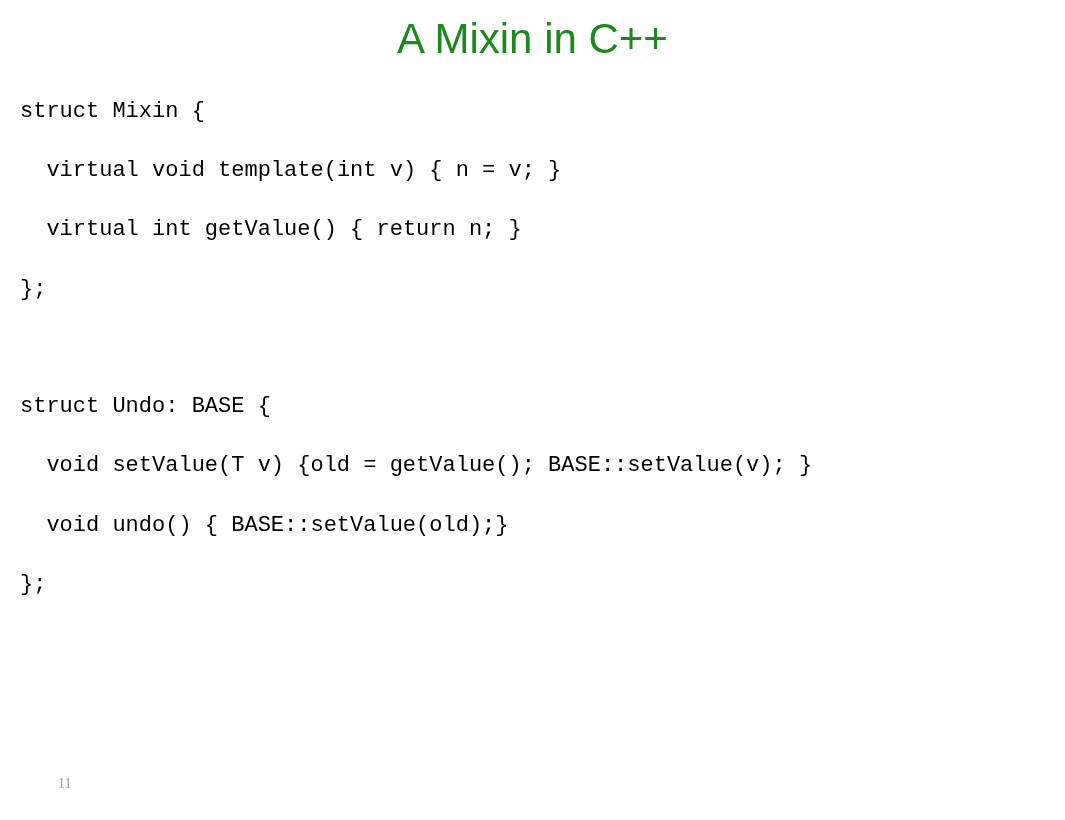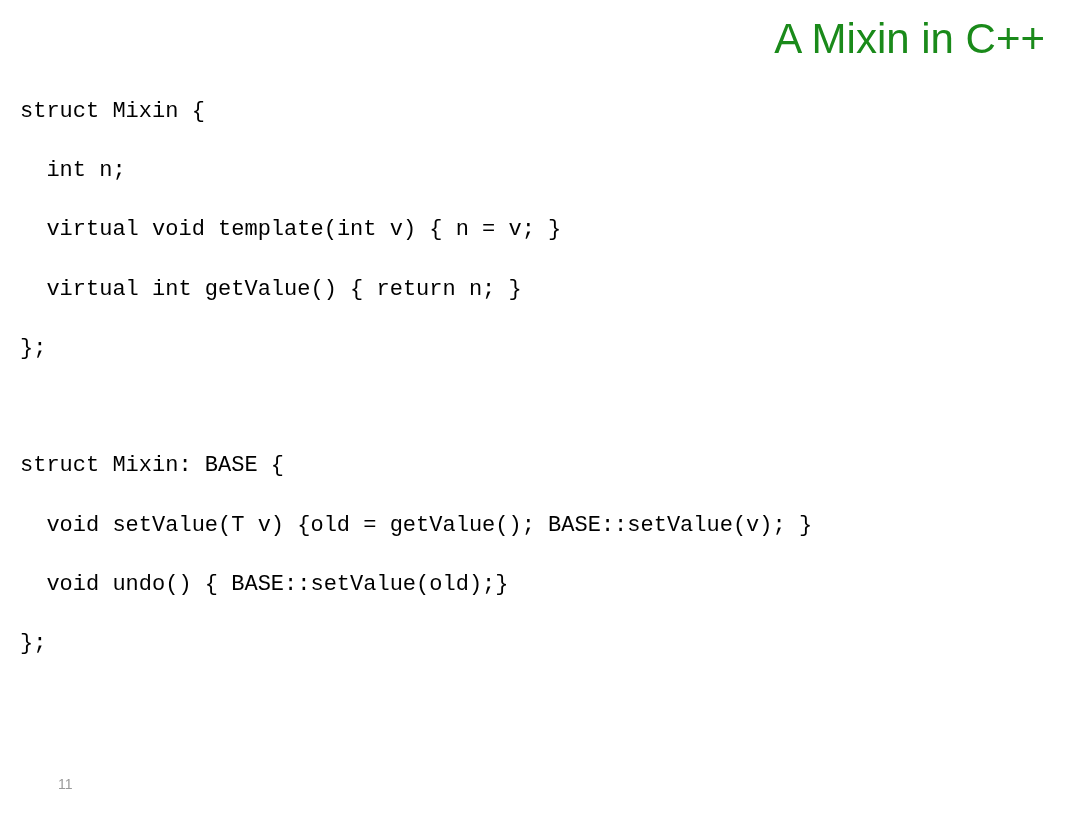--- a/index.html
+++ b/index.html
@@ -9,21 +9,21 @@
     }
     body {
       width: 1065px;
       height: 820px;
       background: #ffffff;
       font-family: Arial, Helvetica, sans-serif;
       position: relative;
       padding: 15px 20px;
     }
     .title {
-      text-align: right;
+      text-align: center;
       color: #1a8a1a;
       font-size: 42px;
       font-weight: normal;
       font-family: Arial, Helvetica, sans-serif;
       margin-bottom: 4px;
     }
     .code-block {
       font-family: 'Courier New', Courier, monospace;
       font-size: 22px;
       line-height: 1.35;
@@ -40,39 +40,38 @@
       font-family: Arial, Helvetica, sans-serif;
       font-weight: bold;
       font-size: 22px;
     }
     .page-num {
       position: absolute;
       bottom: 28px;
       left: 58px;
       font-size: 14px;
       color: #999999;
-      font-family: Liberation Sans, sans-serif;
+      font-family: Liberation Serif, serif;
     }
     .gap {
       height: 28px;
     }
   </style>
 </head>
 <body>
 
 <h1 class="title">A Mixin in C++</h1>
 
 <div class="code-block">
 <span class="code-line"><span class="kw">struct</span><span> Mixin {</span></span>
-<span class="code-line"><span>  </span><span class="kw">int</span><span> n;</span></span>
 <span class="code-line"><span>  </span><span class="kw">virtual void</span><span> template(</span><span class="kw">int</span><span> v) { n = v; }</span></span>
 <span class="code-line"><span>  </span><span class="kw">virtual int</span><span> getValue() { </span><span class="kw">return</span><span> n; }</span></span>
 <span class="code-line">};</span>
 <div class="gap"></div>
-<span class="code-line"><span class="kw">struct</span><span> Mixin: BASE {</span></span>
+<span class="code-line"><span class="kw">struct</span><span> Undo: BASE {</span></span>
 <span class="code-line"><span>  </span><span class="kw">void</span><span> setValue(T v) {old = getValue(); BASE::setValue(v); }</span></span>
 <span class="code-line"><span>  </span><span class="kw">void</span><span> undo() { BASE::setValue(old);}</span></span>
 <span class="code-line">};</span>
 <div class="gap"></div>
 
 
 
 
 
 

